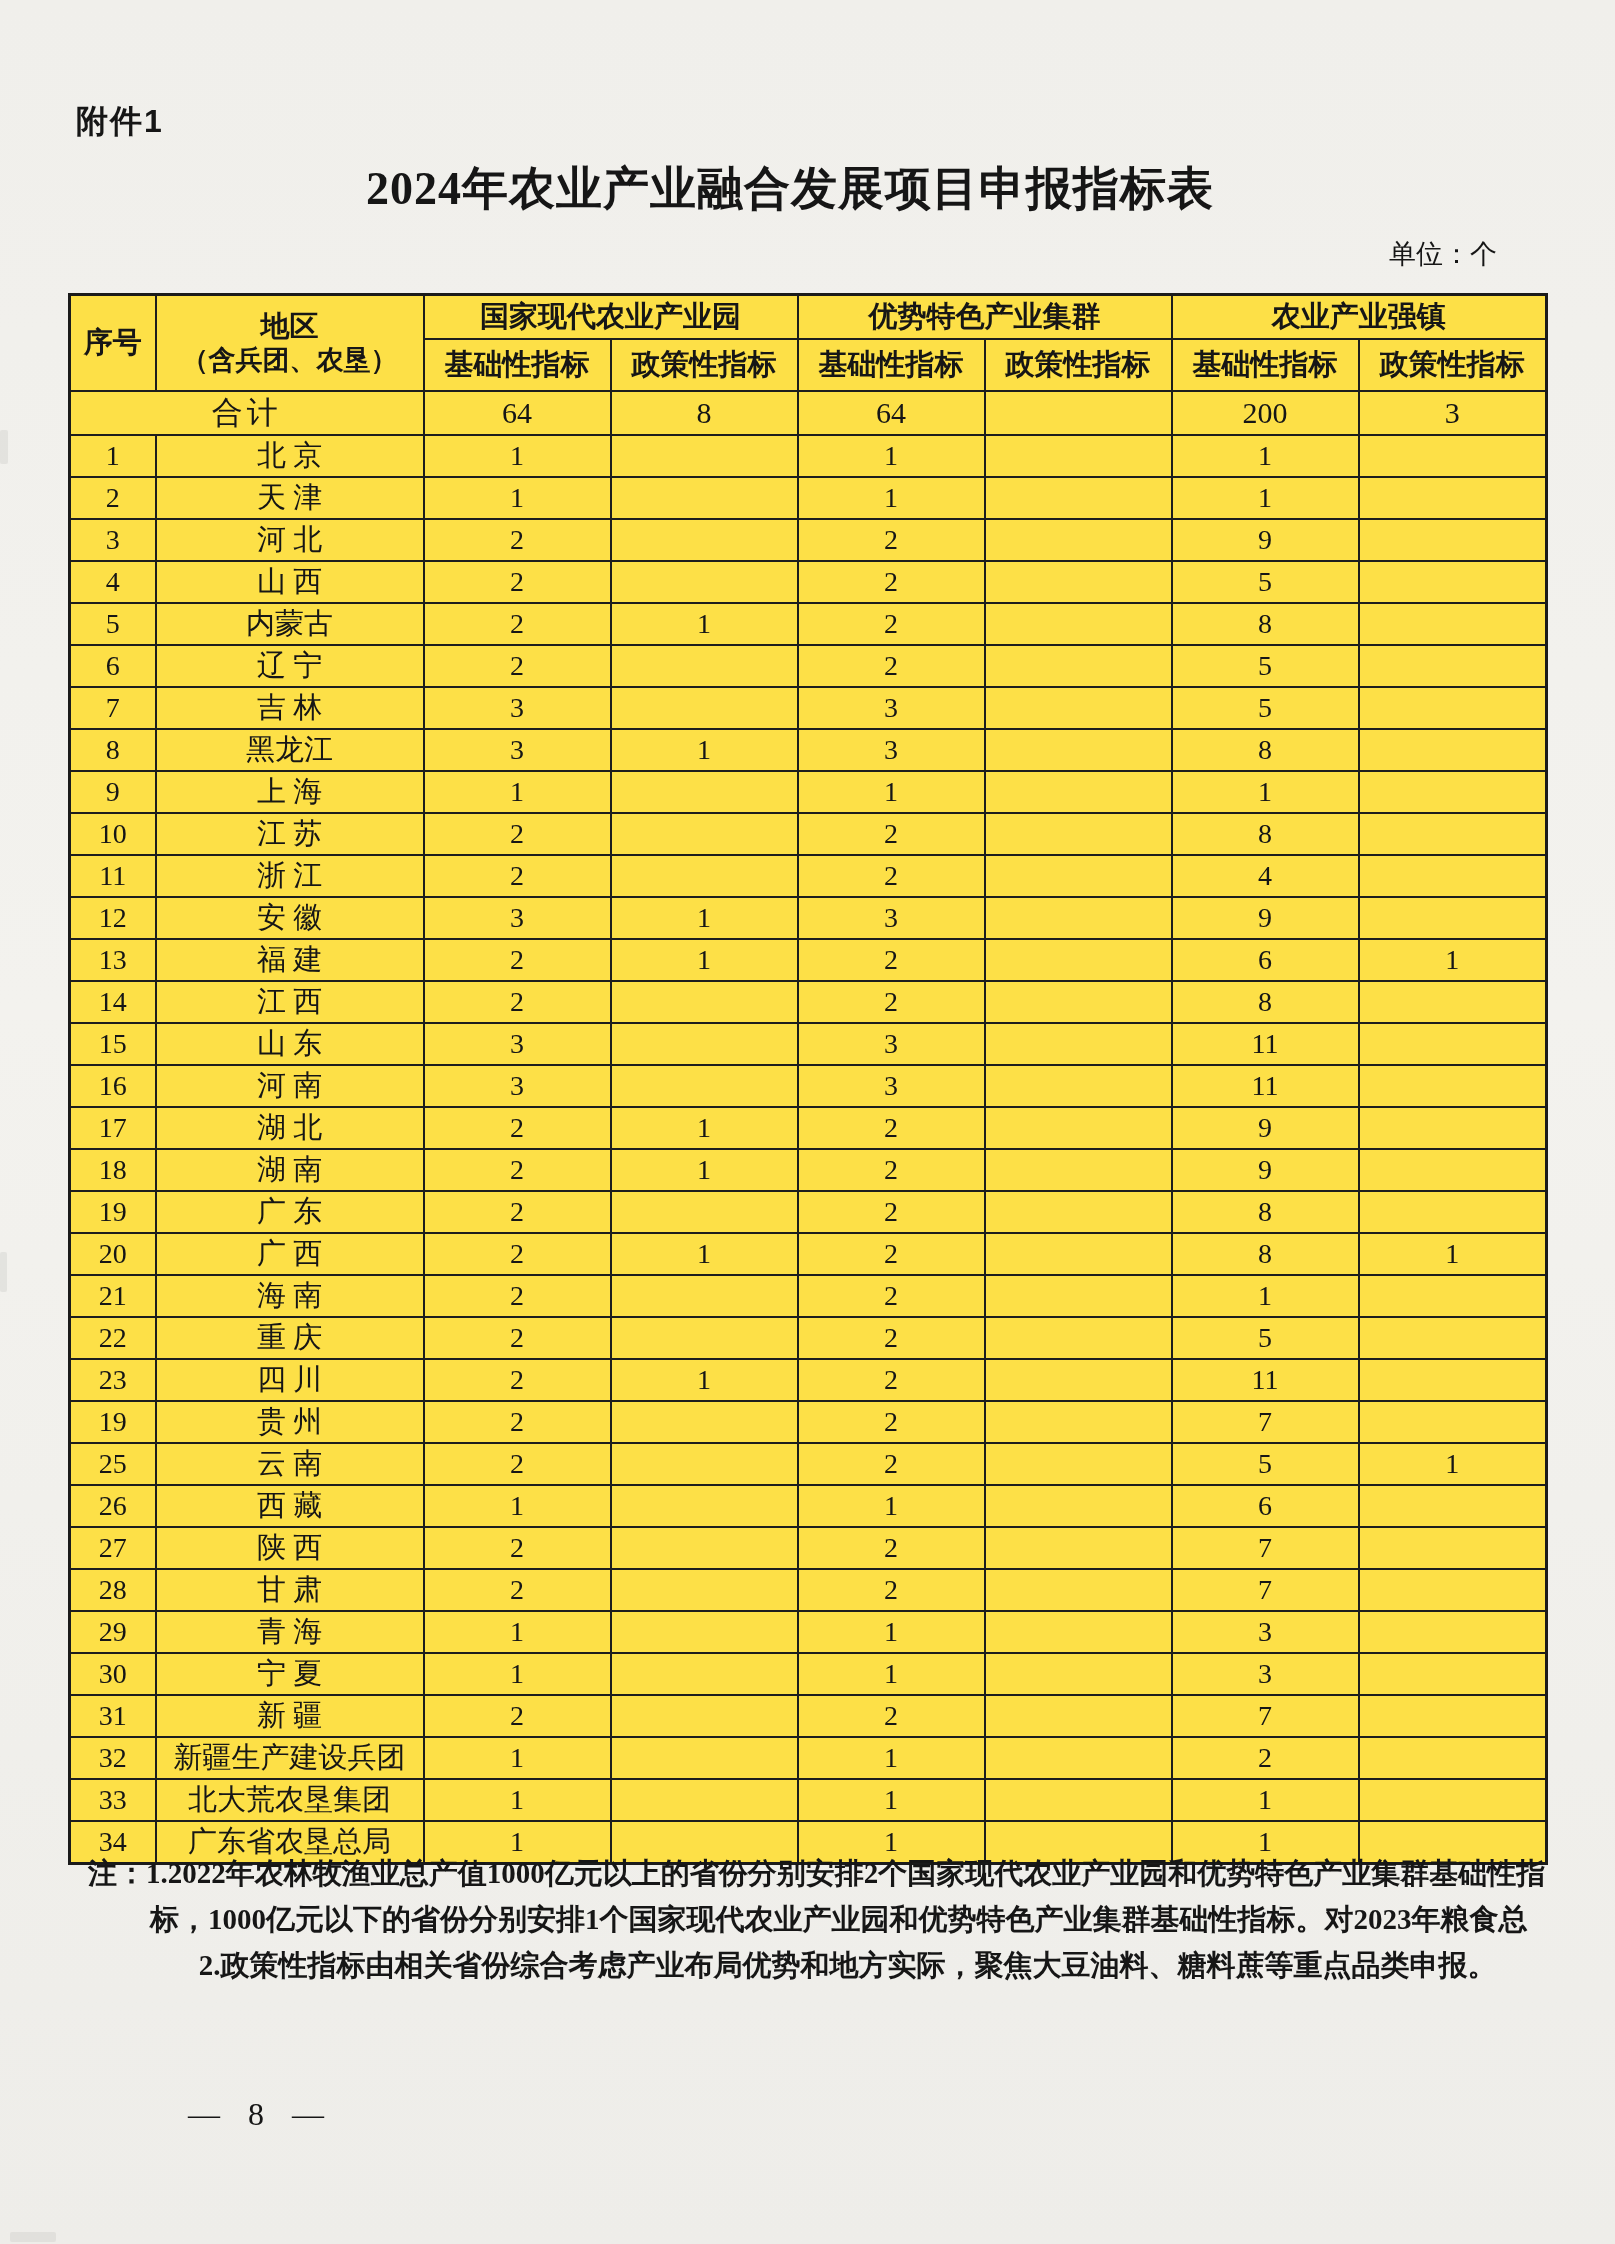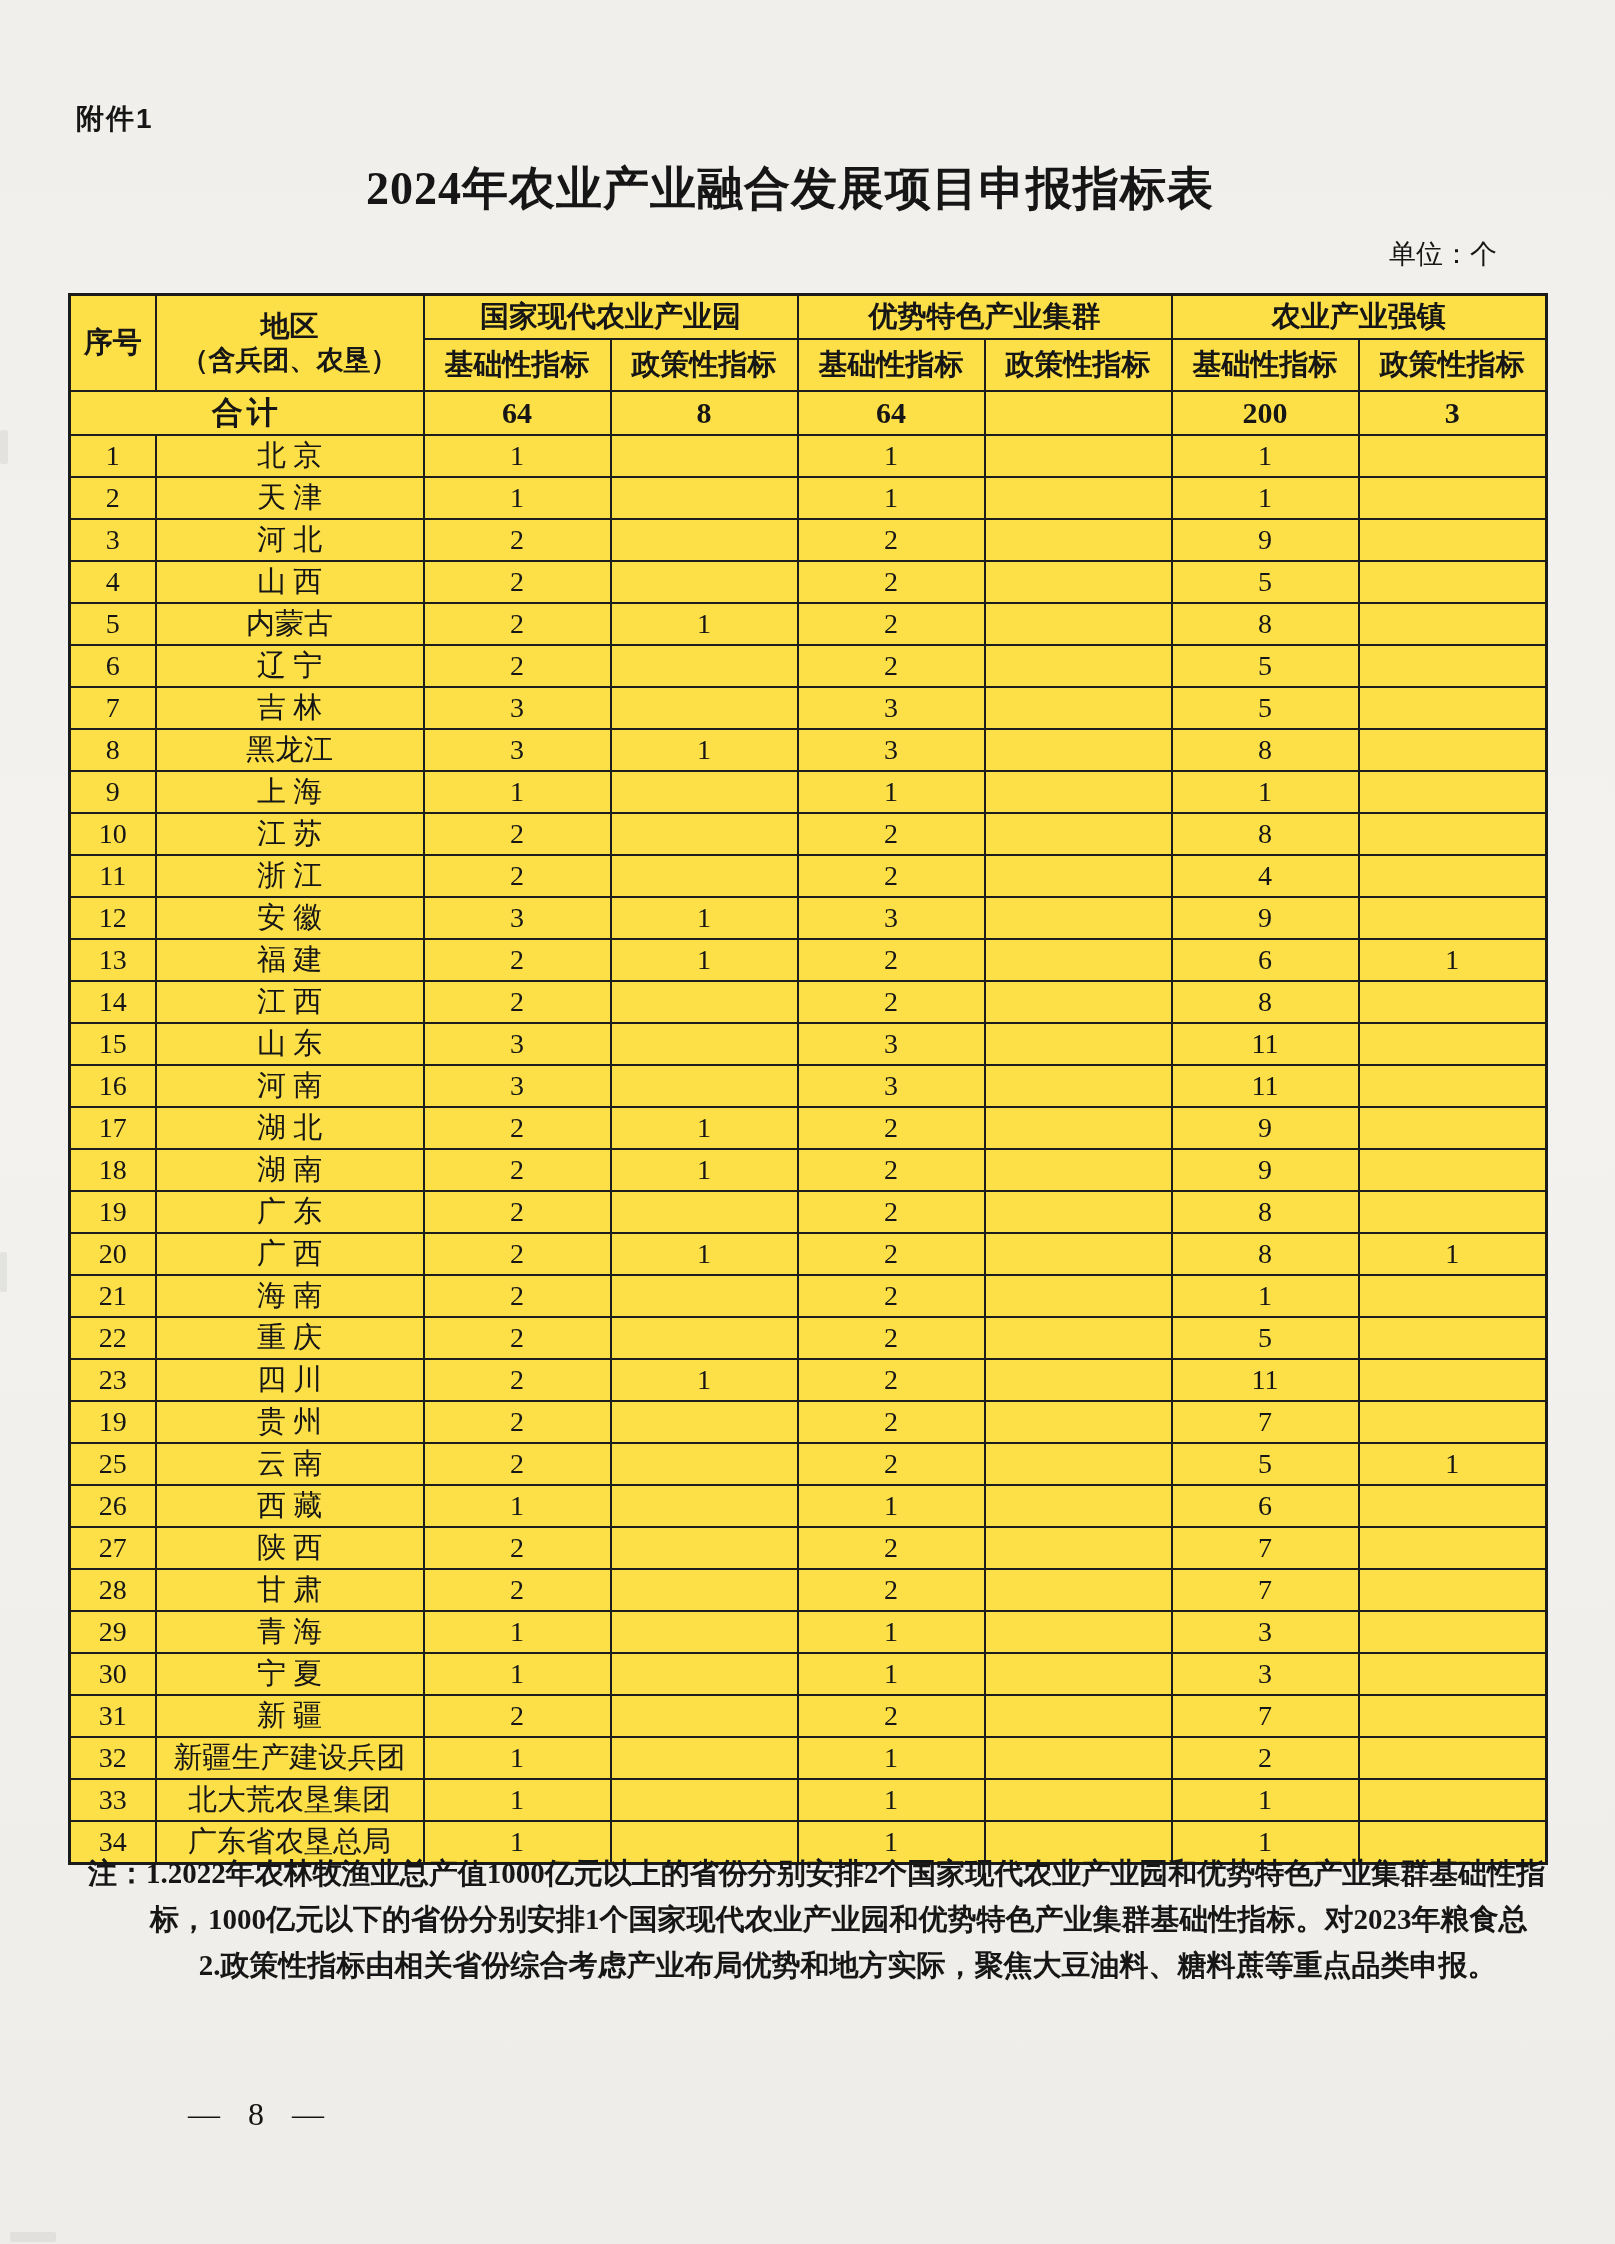--- a/index.html
+++ b/index.html
@@ -7,21 +7,21 @@
   body {
     position:relative;
     background:linear-gradient(180deg,#f0efeb 0%,#f3f2ee 45%,#eeede9 100%);
     font-family:"Liberation Serif", serif;
     color:#161616;
     overflow:hidden;
   }
   .attachment {
     position:absolute; left:76px; top:100px;
     font-family:"Liberation Sans", sans-serif;
-    font-weight:bold; font-size:28px; letter-spacing:2px;
+    font-weight:bold; font-size:32px; letter-spacing:2px;
   }
   .doc-title {
     position:absolute; left:30px; top:158px; width:1520px;
     text-align:center; font-weight:bold; font-size:46px;
     letter-spacing:1px; font-family:"Liberation Serif", serif;
   }
   .unit-label {
     position:absolute; top:236px; right:118px;
     font-size:27px; font-family:"Liberation Serif", serif;
   }
@@ -36,21 +36,21 @@
     text-align:center; vertical-align:middle;
     padding:0; overflow:hidden;
   }
   .indicator-table thead th {
     font-family:"Liberation Sans", sans-serif;
     font-weight:bold; font-size:29px; line-height:1.2;
   }
   tr.head-row-1 th { height:44px; }
   tr.head-row-2 th { height:52px; }
   .region-head-line2 { font-size:27px; display:block; }
-  tr.total-row td { height:31px; font-weight:bold; }
+  tr.total-row td { height:31px; font-weight:normal; }
   td.total-label {
     font-family:"Liberation Sans", sans-serif;
     font-size:31px; letter-spacing:4px;
   }
   td.total-value { font-family:"Liberation Serif", serif; font-size:30px; }
   tbody.data-body td { height:41px; }
   td.c-seq  { font-size:28px; }
   td.c-region { font-size:29px; font-family:"Liberation Serif", serif; }
   td.c-val  { font-size:28px; }
   .notes {

